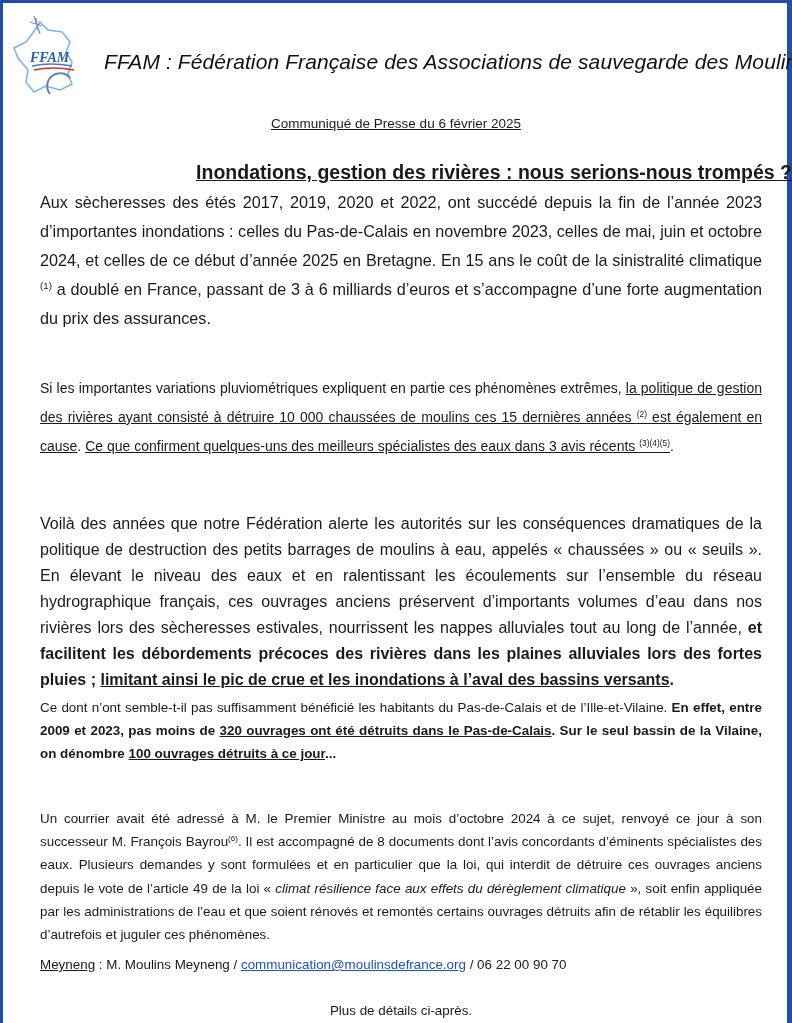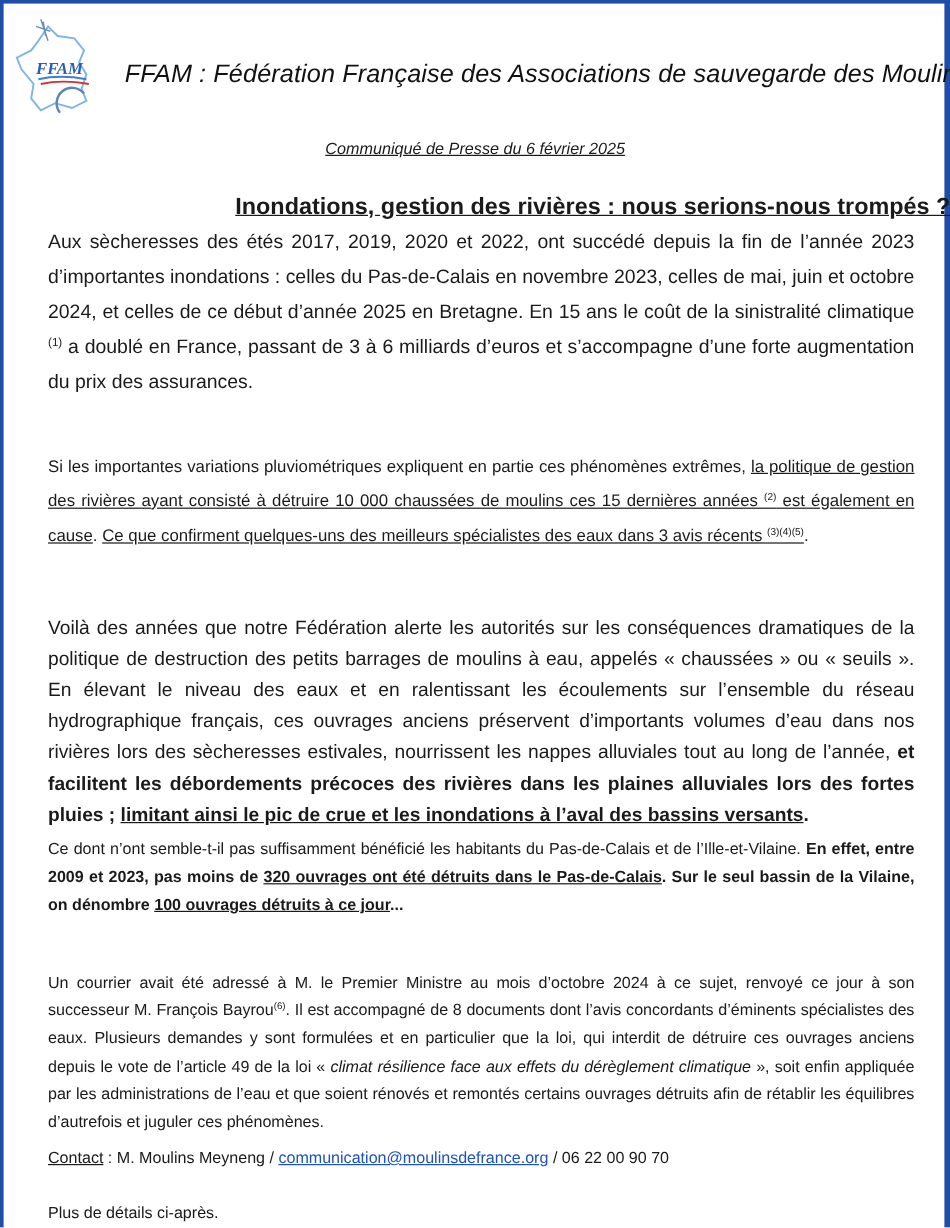--- a/index.html
+++ b/index.html
@@ -1,31 +1,31 @@
 <!DOCTYPE html>
 <html><head>
 <meta charset="utf-8">
 <style>
   html, body { margin: 0; padding: 0; background: #ffffff; }
   body { width: 792px; height: 1023px; position: relative; overflow: hidden; font-family: "Liberation Sans", sans-serif; color: #1a1a1a; }
   .frame { position: absolute; left: 0; top: 0; width: 792px; height: 1023px; box-sizing: border-box; border-left: 3px solid #1f4ea8; border-top: 3px solid #1f4ea8; border-right: 5px solid #1f4ea8; }
   .logo { position: absolute; left: 10px; top: 12px; width: 74px; height: 86px; }
   .org-title { position: absolute; left: 104px; top: 50px; font-size: 21px; font-style: italic; color: #111; white-space: nowrap; letter-spacing: 0.1px; }
   .press-date { position: absolute; left: 0; width: 792px; top: 116px; text-align: center; font-size: 13.5px; }
-  .press-date span { text-decoration: underline; font-style: italic; }
+  .press-date span { text-decoration: underline; }
   .headline { position: absolute; left: 0; width: 792px; top: 161px; text-align: right; font-size: 19.5px; font-weight: bold; }
   .headline span { text-decoration: underline; }
   .para { position: absolute; left: 40px; width: 722px; text-align: justify; }
   .p1 { top: 188px; font-size: 16.2px; line-height: 29px; }
   .p2 { top: 374px; font-size: 14px; line-height: 29px; }
   .p3 { top: 511px; font-size: 16px; line-height: 26px; }
   .p4 { top: 696px; font-size: 13.4px; line-height: 23.2px; }
   .p5 { top: 807px; font-size: 13.4px; line-height: 23.2px; }
   .p6 { top: 955px; font-size: 13.4px; line-height: 20px; text-align: left; }
-  .p7 { top: 1001px; font-size: 13.4px; line-height: 20px; text-align: left; }
+  .p7 { top: 1001px; font-size: 13.4px; line-height: 20px; text-align: center; }
   sup { font-size: 0.6em; line-height: 0; vertical-align: 0.6em; }
   u { text-decoration: underline; }
   b { font-weight: bold; }
   a.email { color: #1d52c4; text-decoration: underline; margin-top: 16px; }
 </style>
 </head>
 <body>
 
 <div class="frame"></div>
 
@@ -47,15 +47,15 @@
 <p class="para p1" style="margin:0"><span>Aux sècheresses des étés 2017, 2019, 2020 et 2022, ont succédé depuis la fin de l’année 2023 d’importantes inondations : celles du Pas-de-Calais en novembre 2023, celles de mai, juin et octobre 2024, et celles de ce début d’année 2025 en Bretagne. En 15 ans le coût de la sinistralité climatique </span><sup>(1)</sup><span> a doublé en France, passant de 3 à 6 milliards d’euros et s’accompagne d’une forte augmentation du prix des assurances.</span></p>
 
 <p class="para p2" style="margin:0"><span>Si les importantes variations pluviométriques expliquent en partie ces phénomènes extrêmes, </span><u><span>la politique de gestion des rivières ayant consisté à détruire 10 000 chaussées de moulins ces 15 dernières années </span><sup>(2)</sup><span> est également en cause</span></u><span>. </span><u><span>Ce que confirment quelques-uns des meilleurs spécialistes des eaux dans 3 avis récents </span><sup>(3)(4)(5)</sup></u><span>.</span></p>
 
 <p class="para p3" style="margin:0"><span>Voilà des années que notre Fédération alerte les autorités sur les conséquences dramatiques de la politique de destruction des petits barrages de moulins à eau, appelés « chaussées » ou « seuils ». En élevant le niveau des eaux et en ralentissant les écoulements sur l’ensemble du réseau hydrographique français, ces ouvrages anciens préservent d’importants volumes d’eau dans nos rivières lors des sècheresses estivales, nourrissent les nappes alluviales tout au long de l’année, </span><b><span>et facilitent les débordements précoces des rivières dans les plaines alluviales lors des fortes pluies ; </span><u>limitant ainsi le pic de crue et les inondations à l’aval des bassins versants</u><span>.</span></b></p>
 
 <p class="para p4" style="margin:0"><span>Ce dont n’ont semble-t-il pas suffisamment bénéficié les habitants du Pas-de-Calais et de l’Ille-et-Vilaine. </span><b><span>En effet, entre 2009 et 2023, pas moins de </span><u>320 ouvrages ont été détruits dans le Pas-de-Calais</u><span>. Sur le seul bassin de la Vilaine, on dénombre </span><u>100 ouvrages détruits à ce jour</u><span>...</span></b></p>
 
 <p class="para p5" style="margin:0"><span>Un courrier avait été adressé à M. le Premier Ministre au mois d’octobre 2024 à ce sujet, renvoyé ce jour à son successeur M. François Bayrou</span><sup>(6)</sup><span>. Il est accompagné de 8 documents dont l’avis concordants d’éminents spécialistes des eaux. Plusieurs demandes y sont formulées et en particulier que la loi, qui interdit de détruire ces ouvrages anciens depuis le vote de l’article 49 de la loi « </span><i>climat résilience face aux effets du dérèglement climatique</i><span> », soit enfin appliquée par les administrations de l’eau et que soient rénovés et remontés certains ouvrages détruits afin de rétablir les équilibres d’autrefois et juguler ces phénomènes.</span></p>
 
-<p class="para p6" style="margin:0"><u>Contact</u><span> : M. Moulins Meyneng / </span><a class="email">communication@moulinsdefrance.org</a><span> / 06 22 00 90 70</span></p>
+<p class="para p6" style="margin:0"><u>Meyneng</u><span> : M. Moulins Meyneng / </span><a class="email">communication@moulinsdefrance.org</a><span> / 06 22 00 90 70</span></p>
 
 <p class="para p7" style="margin:0">Plus de détails ci-après.</p>
 
 </body></html>

